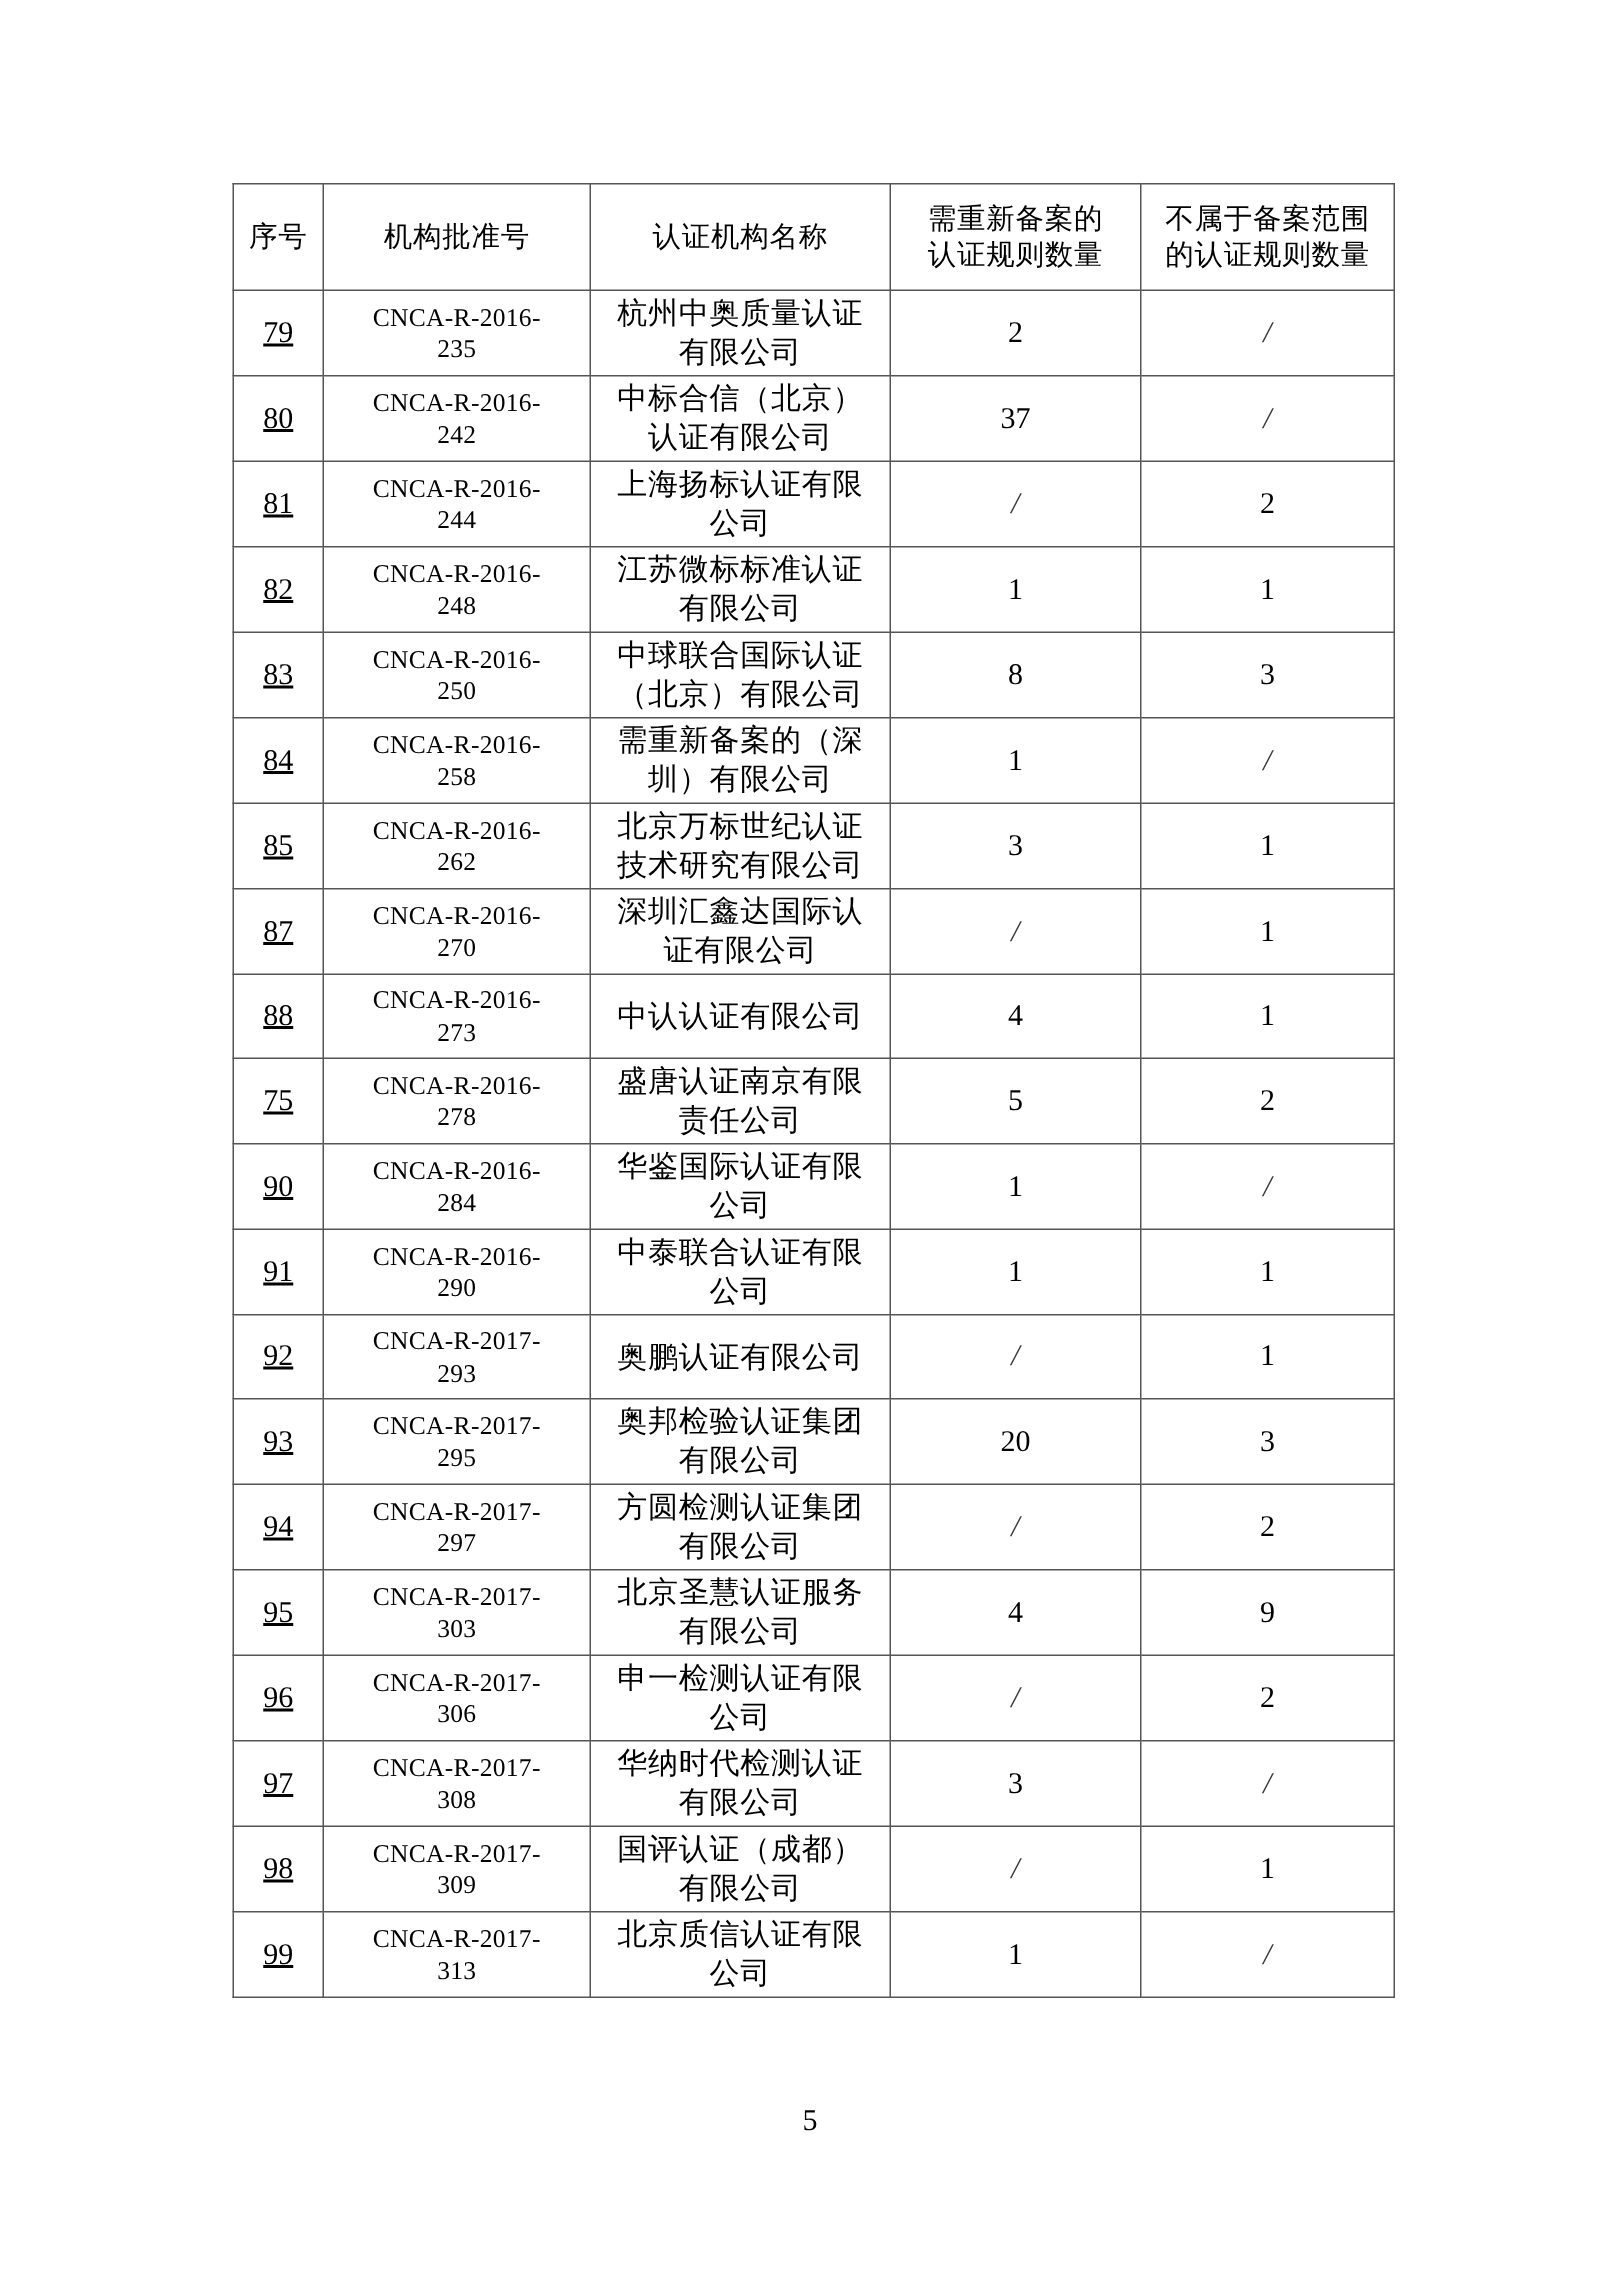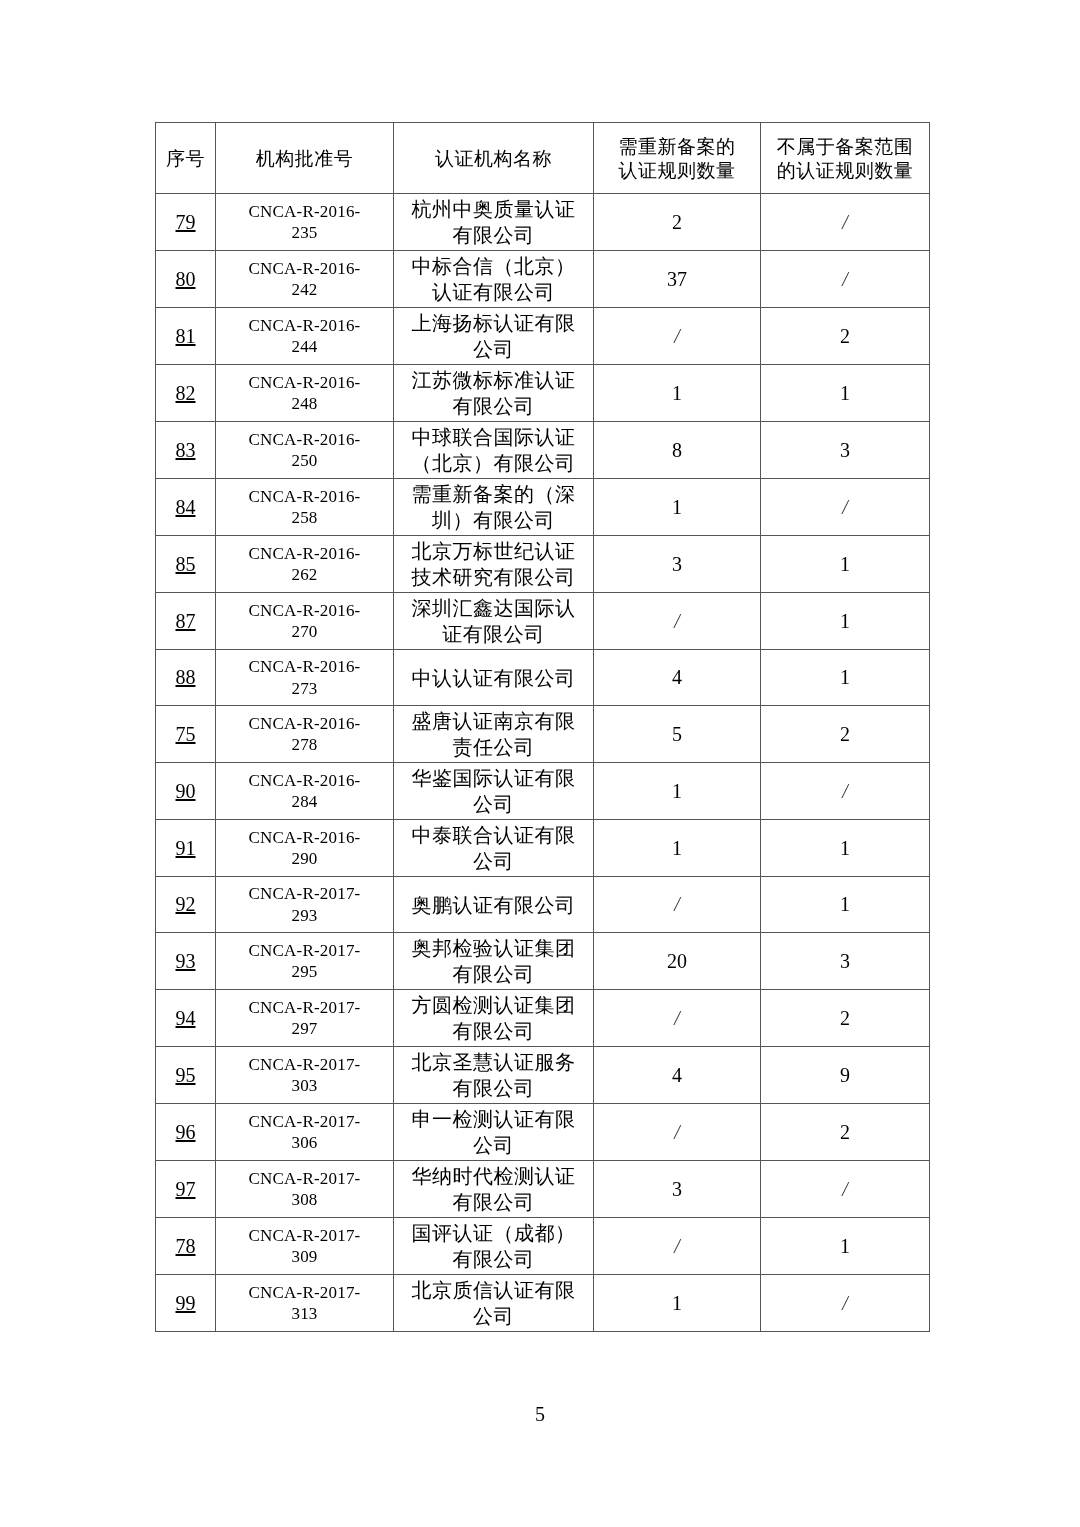--- a/index.html
+++ b/index.html
@@ -364,21 +364,21 @@
               <div>308</div>
             </td>
             <td class="name">
               <div>华纳时代检测认证</div>
               <div>有限公司</div>
             </td>
             <td class="num">3</td>
             <td class="num slash">/</td>
           </tr>
           <tr>
-            <td class="seq">78</td>
+            <td class="seq">98</td>
             <td class="appr">
               <div>CNCA-R-2017-</div>
               <div>309</div>
             </td>
             <td class="name">
               <div>国评认证（成都）</div>
               <div>有限公司</div>
             </td>
             <td class="num slash">/</td>
             <td class="num">1</td>

